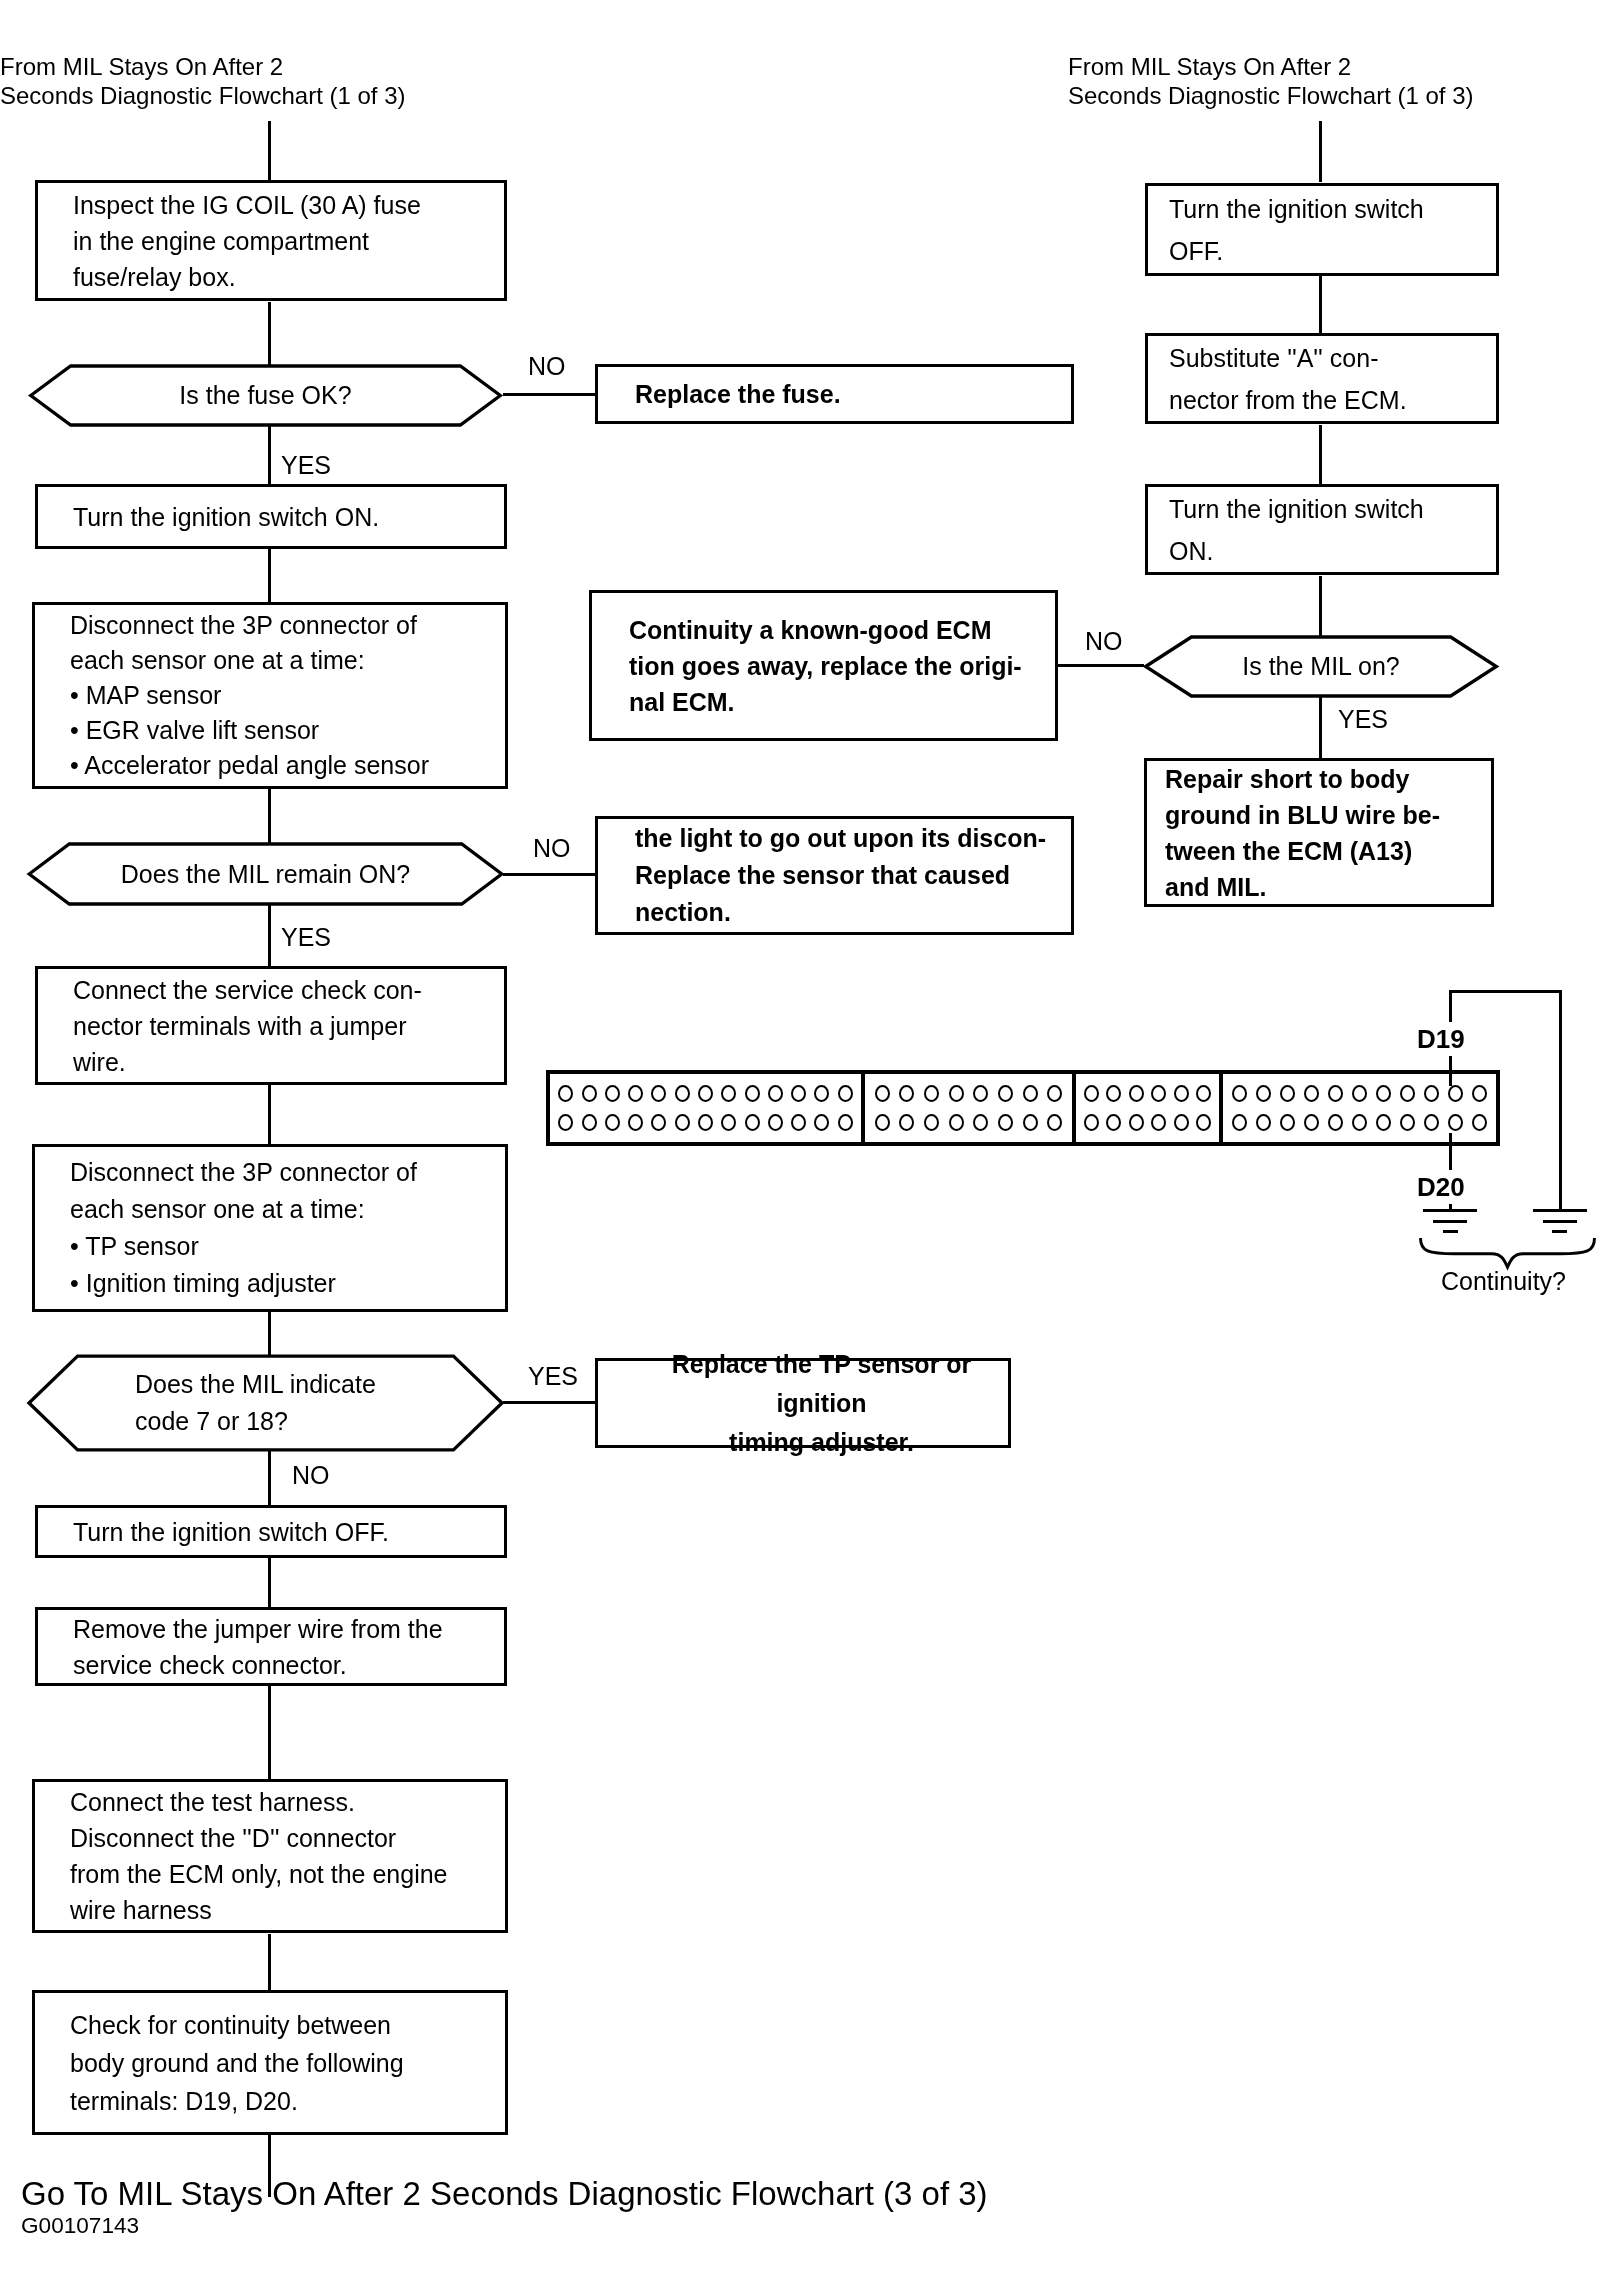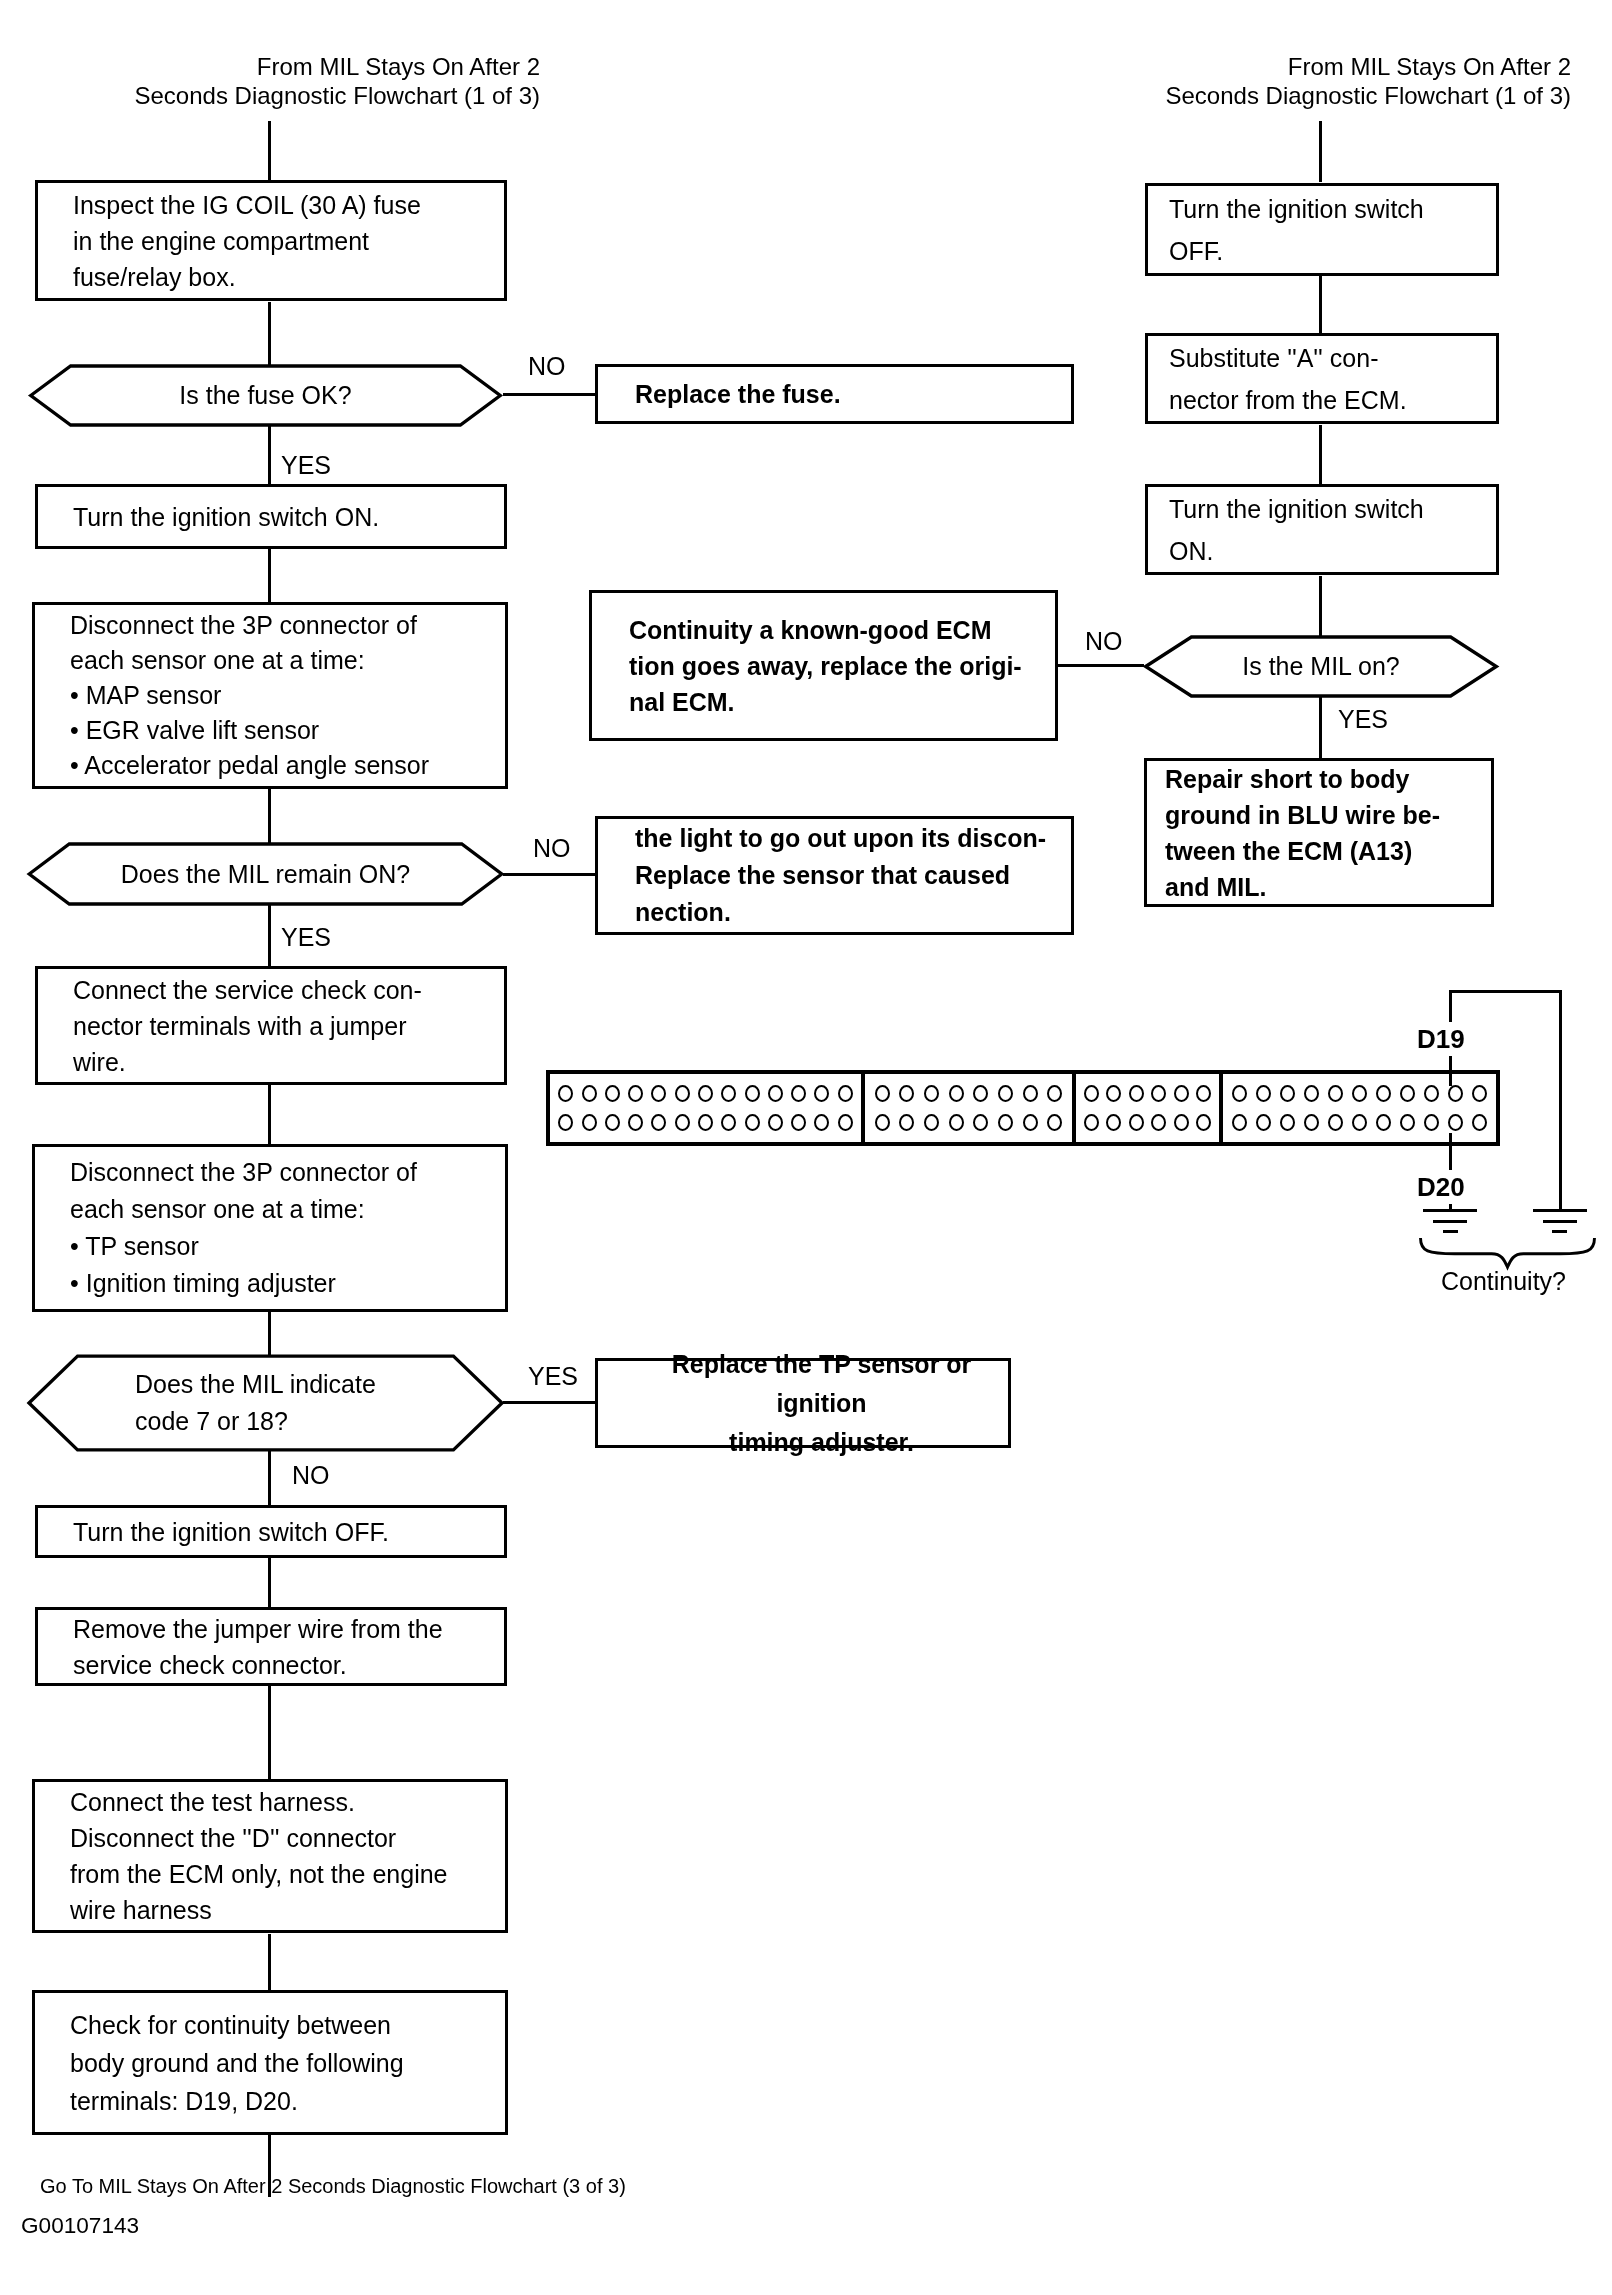--- a/index.html
+++ b/index.html
@@ -1,18 +1,18 @@
 <!DOCTYPE html>
 <html style="font-size:13.4px"><head>
 <meta charset="utf-8">
 <style>
   html,body{margin:0;padding:0;background:#ffffff;}
   #canvas{position:relative;width:1613px;height:2295px;background:#ffffff;
           font-family:"Liberation Sans",sans-serif;color:#000;overflow:hidden;}
-  .hdr{position:absolute;text-align:right;font-size:24px;line-height:29px;}
+  .hdr{position:absolute;text-align:left;font-size:24px;line-height:29px;}
   .box{position:absolute;border:3.4px solid #000;background:#fff;box-sizing:border-box;
        display:flex;flex-direction:column;justify-content:center;
        padding-left:35px;font-size:25px;line-height:36px;}
   .rescol{padding-left:37px;font-weight:bold;}
   .rightcol{padding-left:21px;line-height:42px;}
   .vl{position:absolute;width:2.5px;background:#000;}
   .hl{position:absolute;height:2.5px;background:#000;}
   .lbl{position:absolute;font-size:25px;white-space:nowrap;}
   .dia{position:absolute;}
   .dia svg{position:absolute;left:0;top:0;overflow:visible;}
@@ -151,21 +151,21 @@
   <div class="vl" style="left:268px;top:1934px;height:56px;"></div>
 
   <div class="box" style="left:32px;top:1990px;width:476px;height:145px;line-height:38px;">
     <div>Check for continuity between</div>
     <div>body ground and the following</div>
     <div>terminals: D19, D20.</div>
   </div>
 
   <div class="vl" style="left:268px;top:2135px;height:62px;"></div>
 
-  <div class="small" style="left:40px;top:2175px;font-size:20px;">Go To MIL Stays On After 2 Seconds Diagnostic Flowchart (3 of 3)</div>
+  <div class="small" style="left:21px;top:2175px;font-size:33px;">Go To MIL Stays On After 2 Seconds Diagnostic Flowchart (3 of 3)</div>
   <div class="small" style="left:21px;top:2213px;font-size:22.6px;">G00107143</div>
 
   <div class="hdr" style="left:1068px;top:52px;width:503px;">
     <div>From MIL Stays On After 2</div>
     <div>Seconds Diagnostic Flowchart (1 of 3)</div>
   </div>
 
   <div class="vl" style="left:1319px;top:121px;height:61px;"></div>
 
   <div class="box rightcol" style="left:1145px;top:183px;width:354px;height:93px;">

